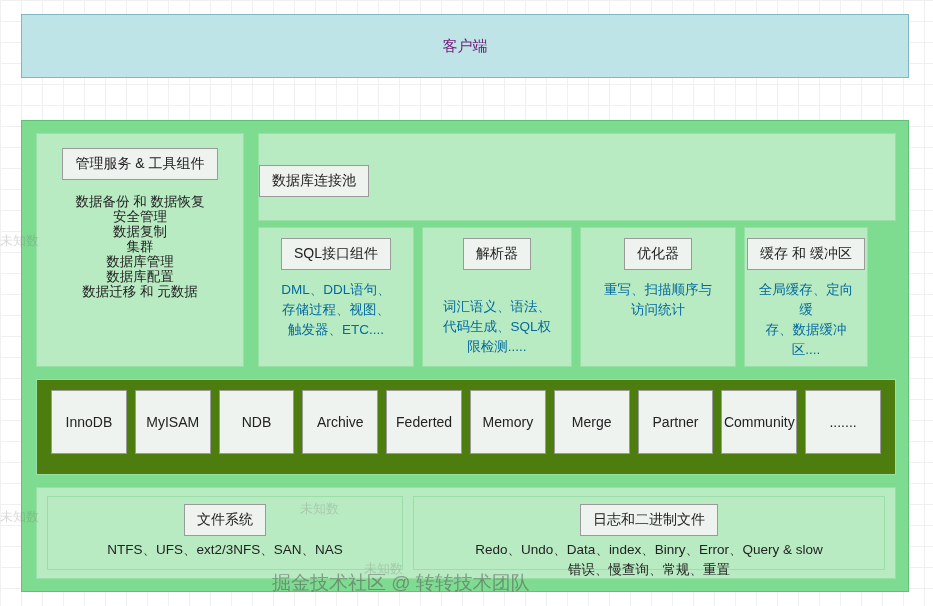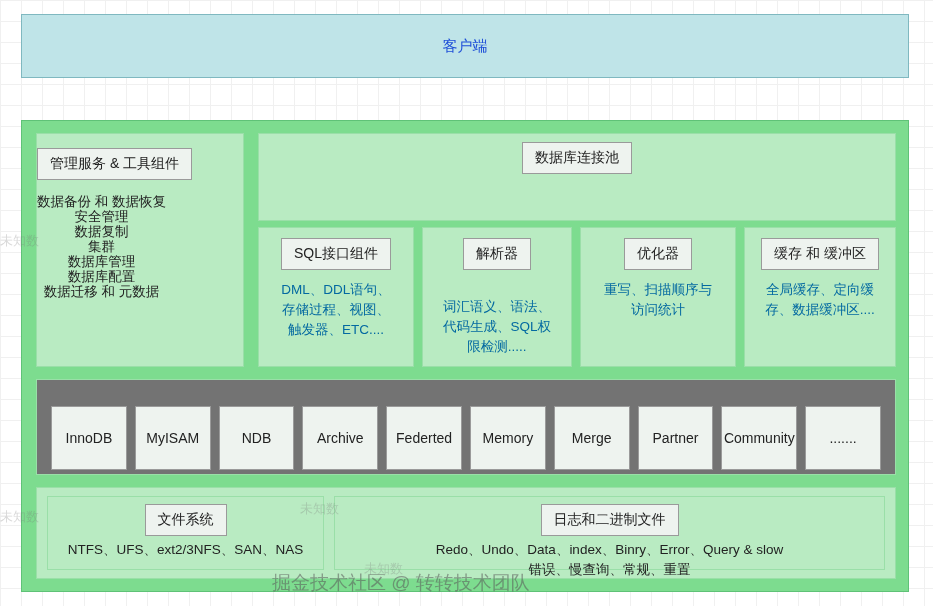--- a/index.html
+++ b/index.html
@@ -38,21 +38,21 @@
     position: absolute;
     left: 21px; top: 14px;
     width: 888px; height: 64px;
     background: #bfe4e8;
     border: 1px solid #7fb8c0;
     box-sizing: border-box;
     display: flex;
     flex-direction: column;
     align-items: center;
     justify-content: center;
-    color: #1d4ed8;
+    color: #701a75;
   }
   .client-title {
     font-size: 15px;
     line-height: 20px;
   }
   .client-sub {
     font-size: 15px;
     line-height: 22px;
   }
 
@@ -69,21 +69,21 @@
   
   .mgmt-box {
     position: absolute;
     left: 14px; top: 12px;
     width: 208px; height: 234px;
     background: #b9ebc2;
     border: 1px solid #9adfa8;
     box-sizing: border-box;
     display: flex;
     flex-direction: column;
-    align-items: flex-start;
+    align-items: center;
   }
   .inner-label {
     background: #eef3ef;
     border: 1px solid #9a9a9a;
     font-size: 14px;
     color: #222;
     padding: 6px 12px;
     box-sizing: border-box;
     text-align: center;
     white-space: nowrap;
@@ -101,21 +101,21 @@
 
   
   .pool-band {
     position: absolute;
     left: 236px; top: 12px;
     width: 638px; height: 88px;
     background: #b9ebc2;
     border: 1px solid #9adfa8;
     box-sizing: border-box;
     display: flex;
-    flex-direction: column;
+    flex-direction: row;
     align-items: center;
   }
   .pool-label {
     margin-top: 8px;
   }
   .pool-desc {
     margin-top: 9px;
     font-size: 13.5px;
     color: #222;
   }
@@ -138,34 +138,34 @@
     font-size: 13.5px;
     line-height: 20px;
     color: #0369a1;
     text-align: center;
     padding: 0 8px;
   }
 
   .comp-sql  { left: 236px; width: 156px; }
   .comp-pars { left: 400px; width: 150px; gap: 17px; }
   .comp-opt  { left: 558px; width: 156px; }
-  .comp-cache{ left: 722px; width: 152px; }
+  .comp-cache{ left: 722px; width: 124px; }
 
   
   .engines-band {
     position: absolute;
     left: 14px; top: 258px;
     width: 860px; height: 96px;
-    background: #737373;
-    border: 1px solid #9adfa8;
-    box-sizing: border-box;
-    display: flex;
-    align-items: flex-end;
+    background: #4d7c0f;
+    border: 1px solid #9adfa8;
+    box-sizing: border-box;
+    display: flex;
+    align-items: flex-start;
     justify-content: space-between;
-    padding: 4px 10px;
+    padding: 10px 10px;
   }
   .engine {
     background: #eef3ef;
     border: 1px solid #9a9a9a;
     box-sizing: border-box;
     height: 64px;
     flex: 1 1 0;
     margin: 0 4px;
     display: flex;
     align-items: center;
@@ -188,21 +188,21 @@
   }
   .fs-col {
     background: #b9ebc2;
     border: 1px solid #9adfa8;
     box-sizing: border-box;
     display: flex;
     flex-direction: column;
     align-items: center;
     justify-content: flex-start;
   }
-  .fs-left { width: 277px; }
+  .fs-left { width: 356px; }
   .fs-right { flex: 1; }
   .fs-col .inner-label { margin-top: 7px; }
   .fs-text {
     margin-top: 4px;
     font-size: 13.5px;
     line-height: 20px;
     color: #222;
     text-align: center;
     padding: 0 6px;
   }

